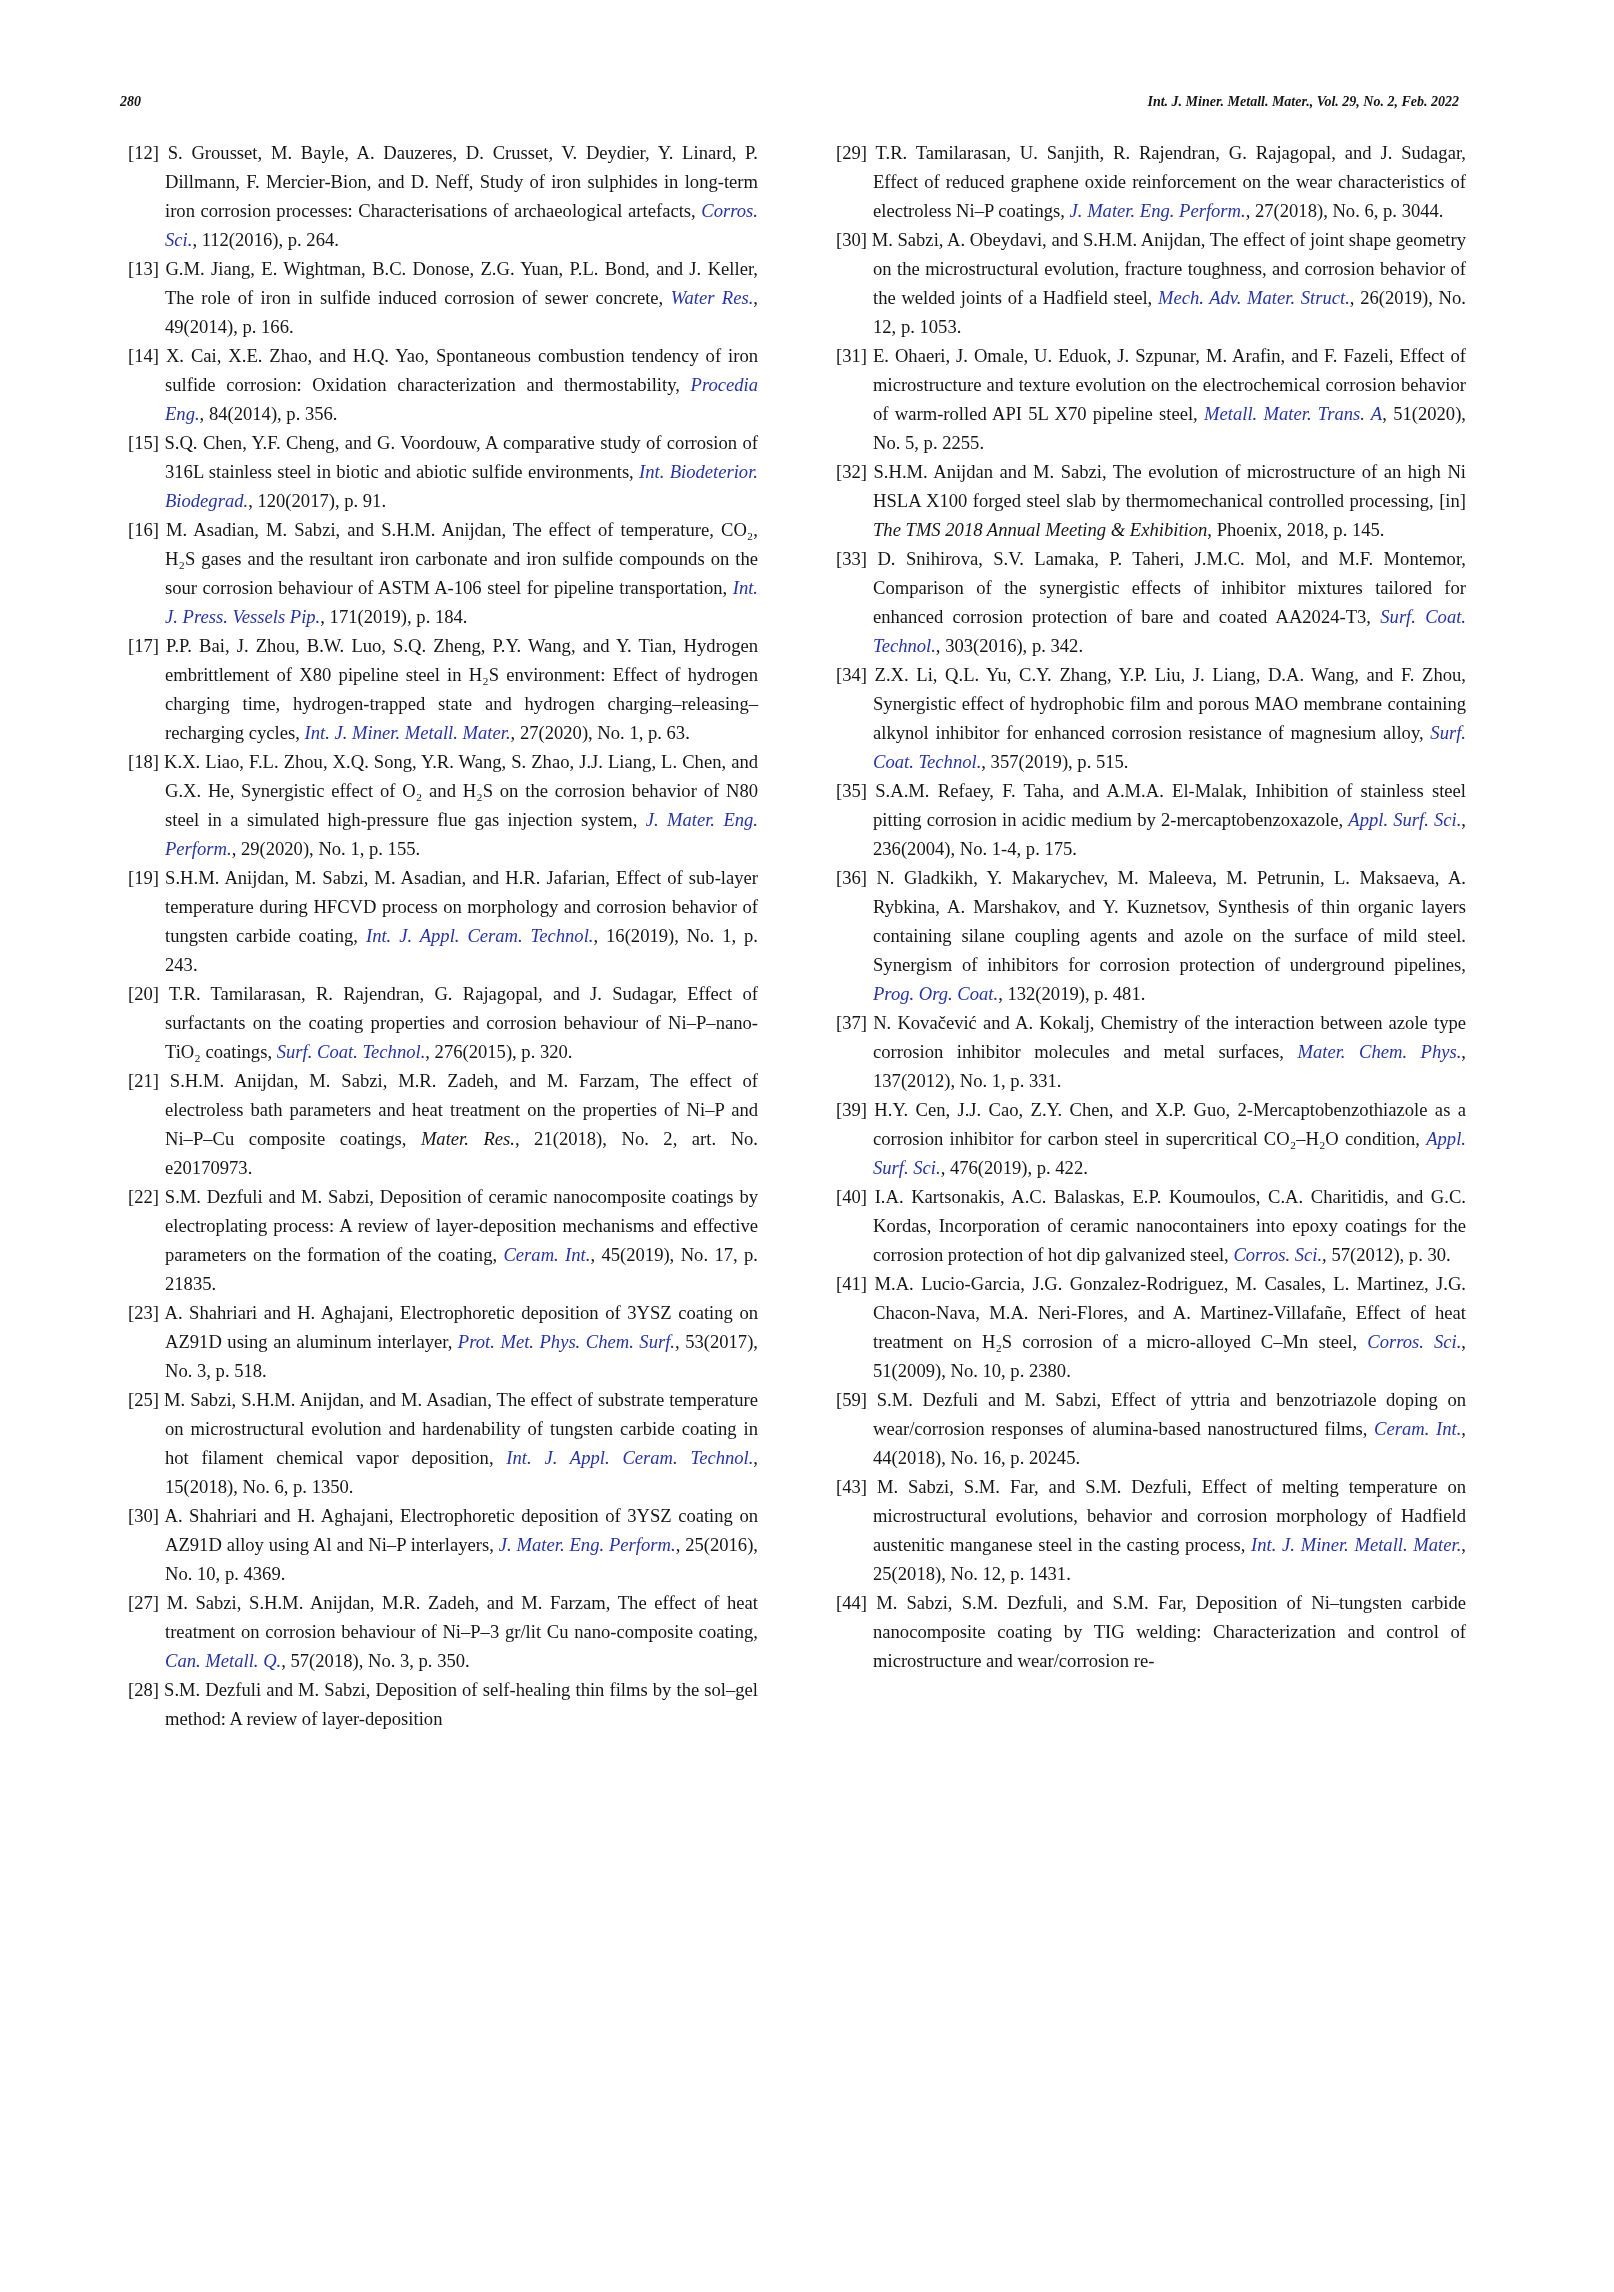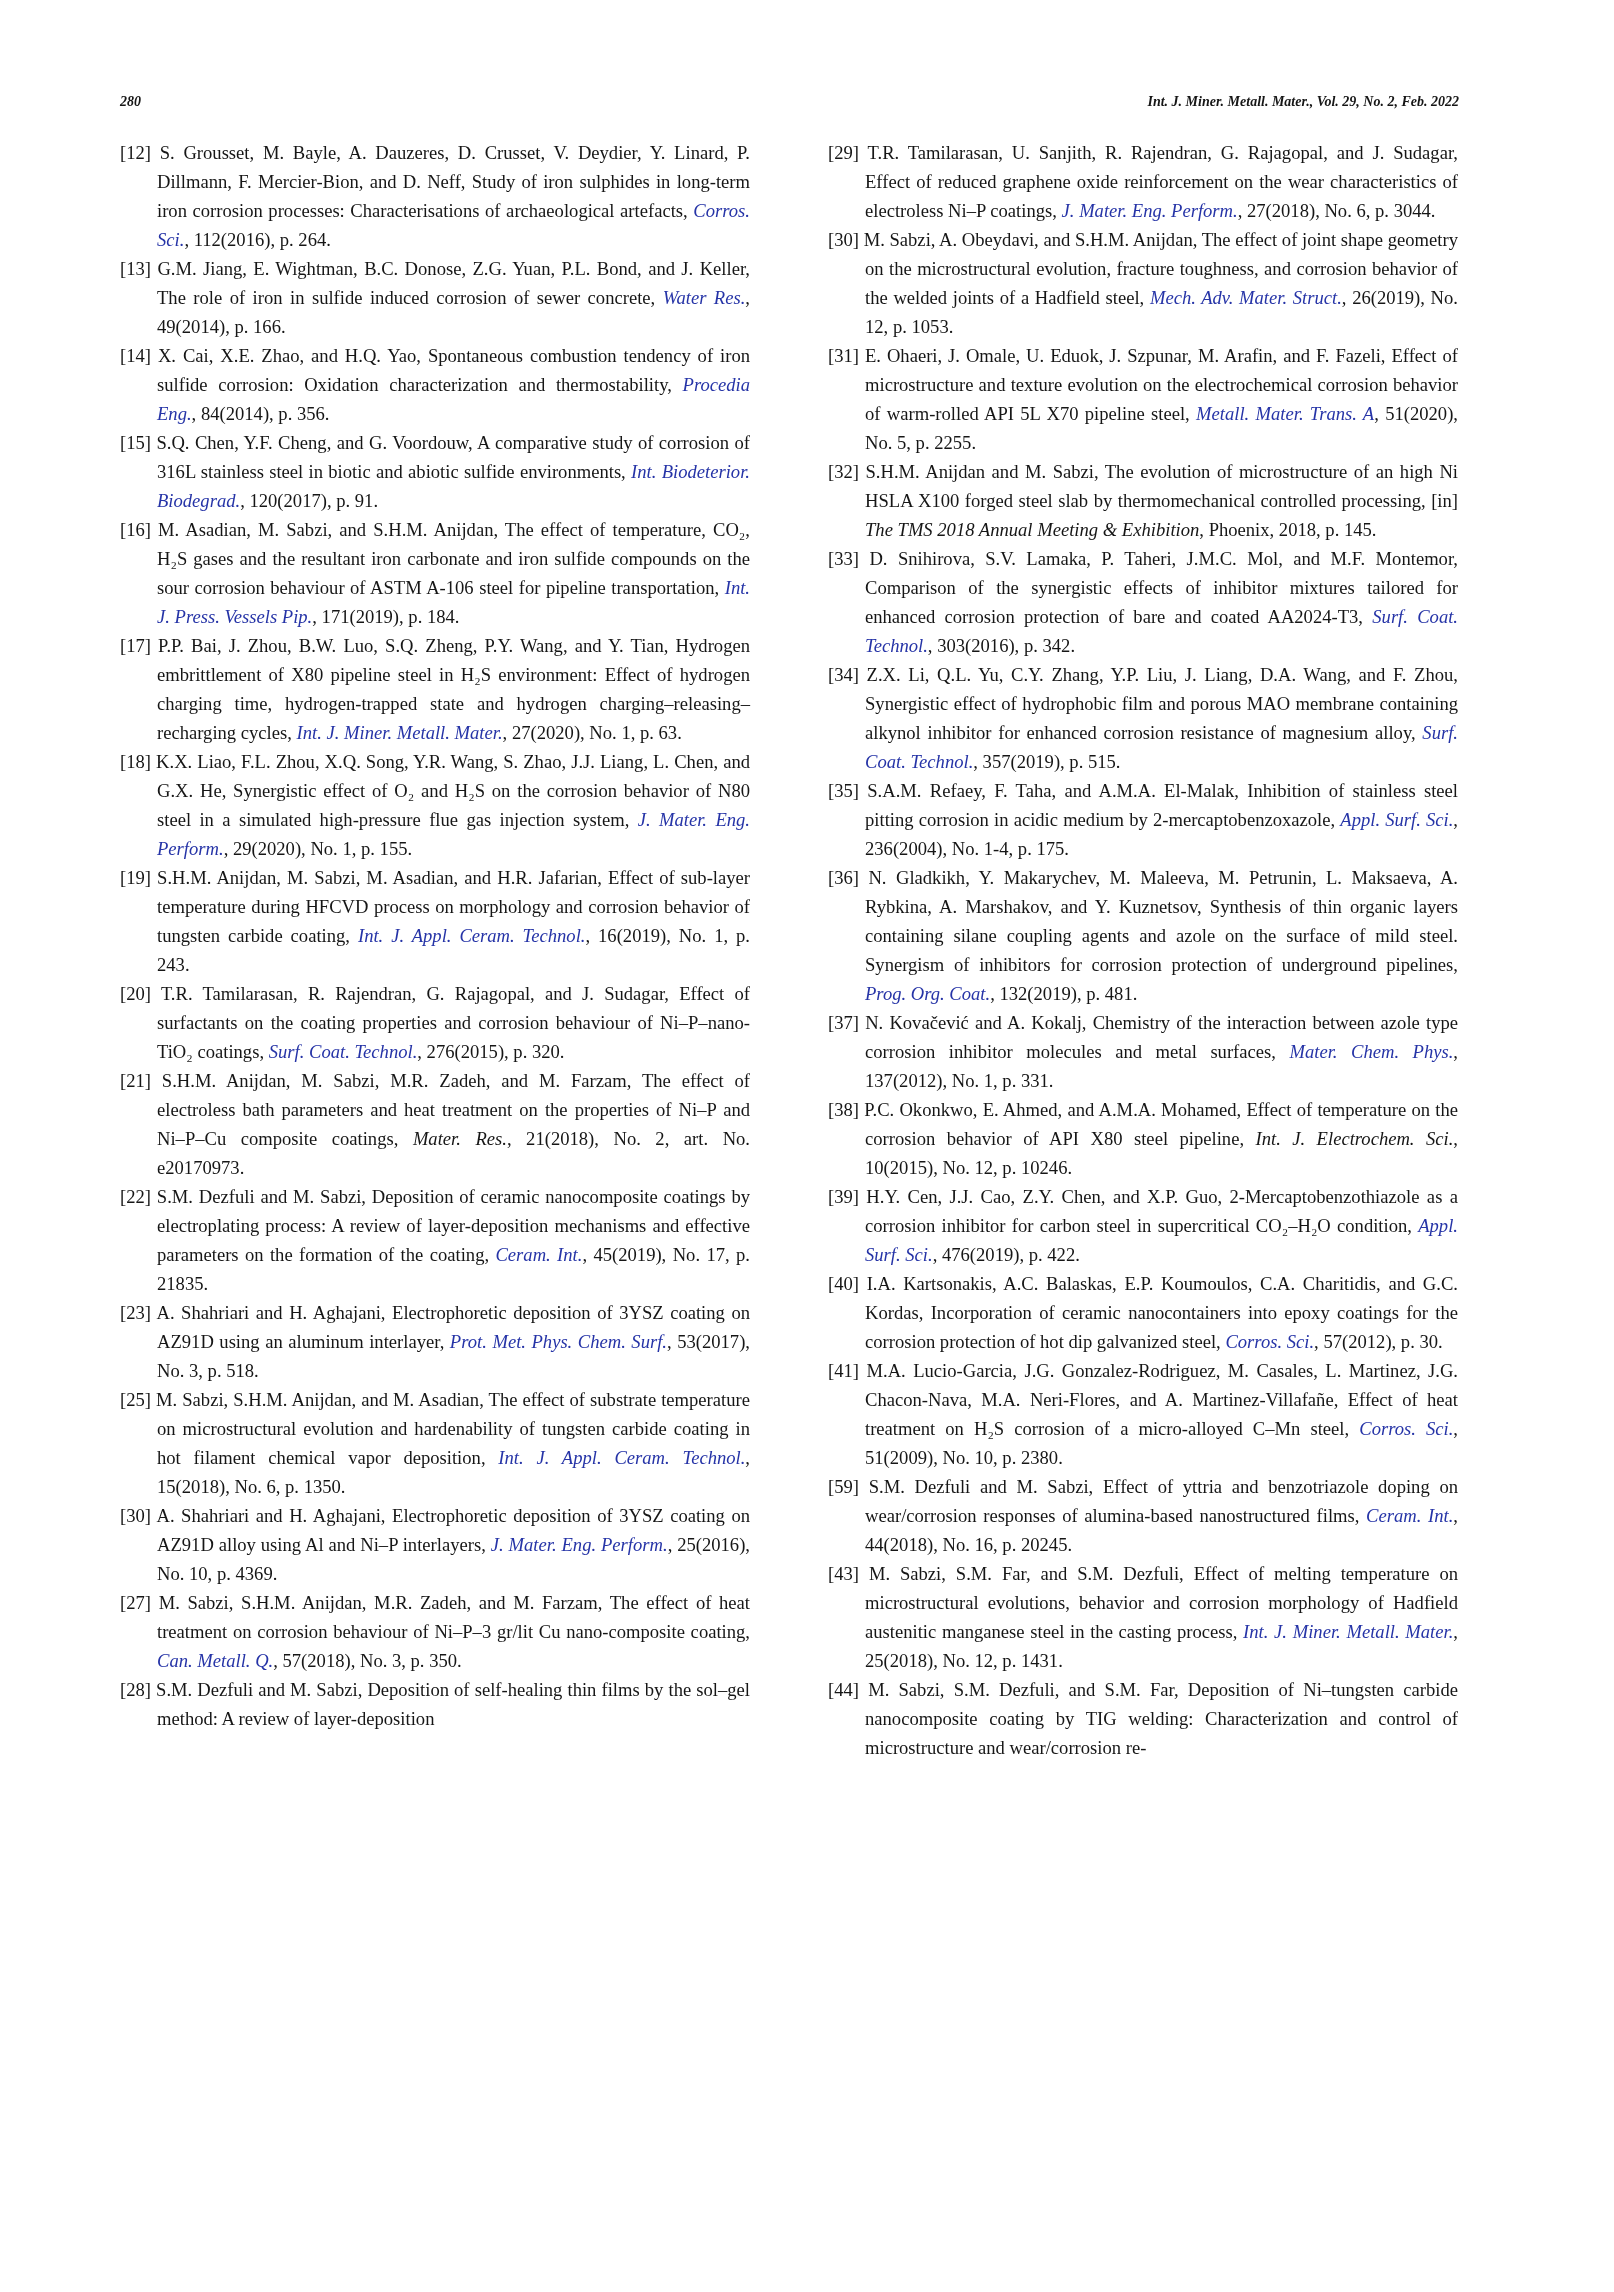--- a/index.html
+++ b/index.html
@@ -26,21 +26,21 @@
   }
   .page-number,
   .journal-title {
     font-size: 14px;
     font-weight: bold;
     font-style: italic;
     white-space: nowrap;
   }
   .columns {
     position: absolute;
-    left: 120px;
+    left: 128px;
     top: 138px;
     width: 1339px;
     display: flex;
     column-gap: 78px;
   }
   .col {
     width: 630px;
   }
   .reference {
     font-size: 18.6px;
@@ -94,21 +94,20 @@
   <div class="col" id="col-right">
       <div class="reference"><span class="ref-label">[29] </span><span>T.R. Tamilarasan, U. Sanjith, R. Rajendran, G. Rajagopal, and J. Sudagar, Effect of reduced graphene oxide reinforcement on the wear characteristics of electroless Ni–P coatings, </span><span class="journal-link">J. Mater. Eng. Perform.</span><span>, 27(2018), No. 6, p. 3044.</span></div>
       <div class="reference"><span class="ref-label">[30] </span><span>M. Sabzi, A. Obeydavi, and S.H.M. Anijdan, The effect of joint shape geometry on the microstructural evolution, fracture toughness, and corrosion behavior of the welded joints of a Hadfield steel, </span><span class="journal-link">Mech. Adv. Mater. Struct.</span><span>, 26(2019), No. 12, p. 1053.</span></div>
       <div class="reference"><span class="ref-label">[31] </span><span>E. Ohaeri, J. Omale, U. Eduok, J. Szpunar, M. Arafin, and F. Fazeli, Effect of microstructure and texture evolution on the electrochemical corrosion behavior of warm-rolled API 5L X70 pipeline steel, </span><span class="journal-link">Metall. Mater. Trans. A</span><span>, 51(2020), No. 5, p. 2255.</span></div>
       <div class="reference"><span class="ref-label">[32] </span><span>S.H.M. Anijdan and M. Sabzi, The evolution of microstructure of an high Ni HSLA X100 forged steel slab by thermomechanical controlled processing, [in] </span><span class="italic-title">The TMS 2018 Annual Meeting &amp; Exhibition</span><span>, Phoenix, 2018, p. 145.</span></div>
       <div class="reference"><span class="ref-label">[33] </span><span>D. Snihirova, S.V. Lamaka, P. Taheri, J.M.C. Mol, and M.F. Montemor, Comparison of the synergistic effects of inhibitor mixtures tailored for enhanced corrosion protection of bare and coated AA2024-T3, </span><span class="journal-link">Surf. Coat. Technol.</span><span>, 303(2016), p. 342.</span></div>
       <div class="reference"><span class="ref-label">[34] </span><span>Z.X. Li, Q.L. Yu, C.Y. Zhang, Y.P. Liu, J. Liang, D.A. Wang, and F. Zhou, Synergistic effect of hydrophobic film and porous MAO membrane containing alkynol inhibitor for enhanced corrosion resistance of magnesium alloy, </span><span class="journal-link">Surf. Coat. Technol.</span><span>, 357(2019), p. 515.</span></div>
       <div class="reference"><span class="ref-label">[35] </span><span>S.A.M. Refaey, F. Taha, and A.M.A. El-Malak, Inhibition of stainless steel pitting corrosion in acidic medium by 2-mercaptobenzoxazole, </span><span class="journal-link">Appl. Surf. Sci.</span><span>, 236(2004), No. 1-4, p. 175.</span></div>
       <div class="reference"><span class="ref-label">[36] </span><span>N. Gladkikh, Y. Makarychev, M. Maleeva, M. Petrunin, L. Maksaeva, A. Rybkina, A. Marshakov, and Y. Kuznetsov, Synthesis of thin organic layers containing silane coupling agents and azole on the surface of mild steel. Synergism of inhibitors for corrosion protection of underground pipelines, </span><span class="journal-link">Prog. Org. Coat.</span><span>, 132(2019), p. 481.</span></div>
       <div class="reference"><span class="ref-label">[37] </span><span>N. Kovačević and A. Kokalj, Chemistry of the interaction between azole type corrosion inhibitor molecules and metal surfaces, </span><span class="journal-link">Mater. Chem. Phys.</span><span>, 137(2012), No. 1, p. 331.</span></div>
-      <div class="reference"><span class="ref-label">[38] </span><span>P.C. Okonkwo, E. Ahmed, and A.M.A. Mohamed, Effect of temperature on the corrosion behavior of API X80 steel pipeline, </span><span class="italic-title">Int. J. Electrochem. Sci.</span><span>, 10(2015), No. 12, p. 10246.</span></div>
       <div class="reference"><span class="ref-label">[39] </span><span>H.Y. Cen, J.J. Cao, Z.Y. Chen, and X.P. Guo, 2-Mercaptobenzothiazole as a corrosion inhibitor for carbon steel in supercritical CO₂–H₂O condition, </span><span class="journal-link">Appl. Surf. Sci.</span><span>, 476(2019), p. 422.</span></div>
       <div class="reference"><span class="ref-label">[40] </span><span>I.A. Kartsonakis, A.C. Balaskas, E.P. Koumoulos, C.A. Charitidis, and G.C. Kordas, Incorporation of ceramic nanocontainers into epoxy coatings for the corrosion protection of hot dip galvanized steel, </span><span class="journal-link">Corros. Sci.</span><span>, 57(2012), p. 30.</span></div>
       <div class="reference"><span class="ref-label">[41] </span><span>M.A. Lucio-Garcia, J.G. Gonzalez-Rodriguez, M. Casales, L. Martinez, J.G. Chacon-Nava, M.A. Neri-Flores, and A. Martinez-Villafañe, Effect of heat treatment on H₂S corrosion of a micro-alloyed C–Mn steel, </span><span class="journal-link">Corros. Sci.</span><span>, 51(2009), No. 10, p. 2380.</span></div>
       <div class="reference"><span class="ref-label">[59] </span><span>S.M. Dezfuli and M. Sabzi, Effect of yttria and benzotriazole doping on wear/corrosion responses of alumina-based nanostructured films, </span><span class="journal-link">Ceram. Int.</span><span>, 44(2018), No. 16, p. 20245.</span></div>
       <div class="reference"><span class="ref-label">[43] </span><span>M. Sabzi, S.M. Far, and S.M. Dezfuli, Effect of melting temperature on microstructural evolutions, behavior and corrosion morphology of Hadfield austenitic manganese steel in the casting process, </span><span class="journal-link">Int. J. Miner. Metall. Mater.</span><span>, 25(2018), No. 12, p. 1431.</span></div>
       <div class="reference"><span class="ref-label">[44] </span><span>M. Sabzi, S.M. Dezfuli, and S.M. Far, Deposition of Ni–tungsten carbide nanocomposite coating by TIG welding: Characterization and control of microstructure and wear/corrosion re-</span></div>
     </div>
 </main>
 
 

